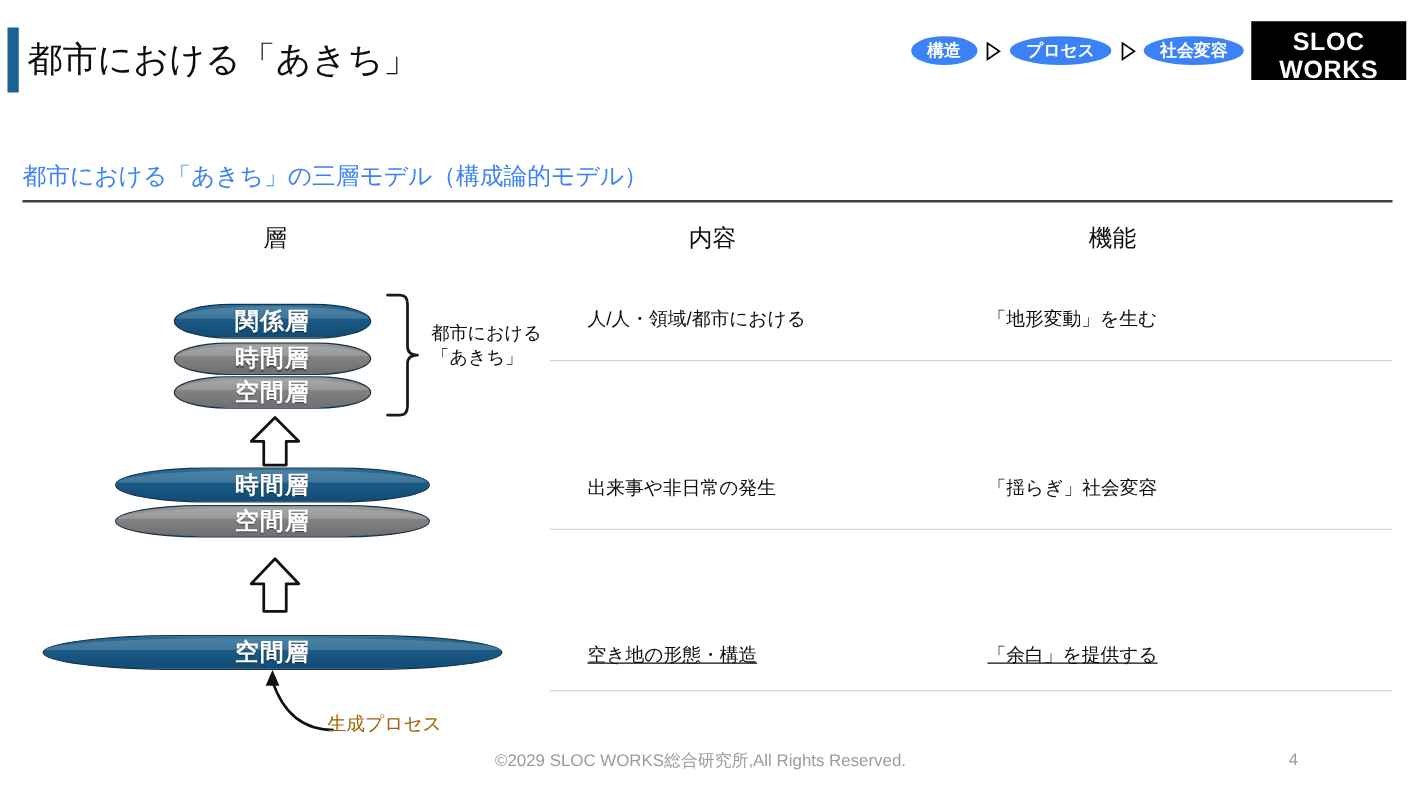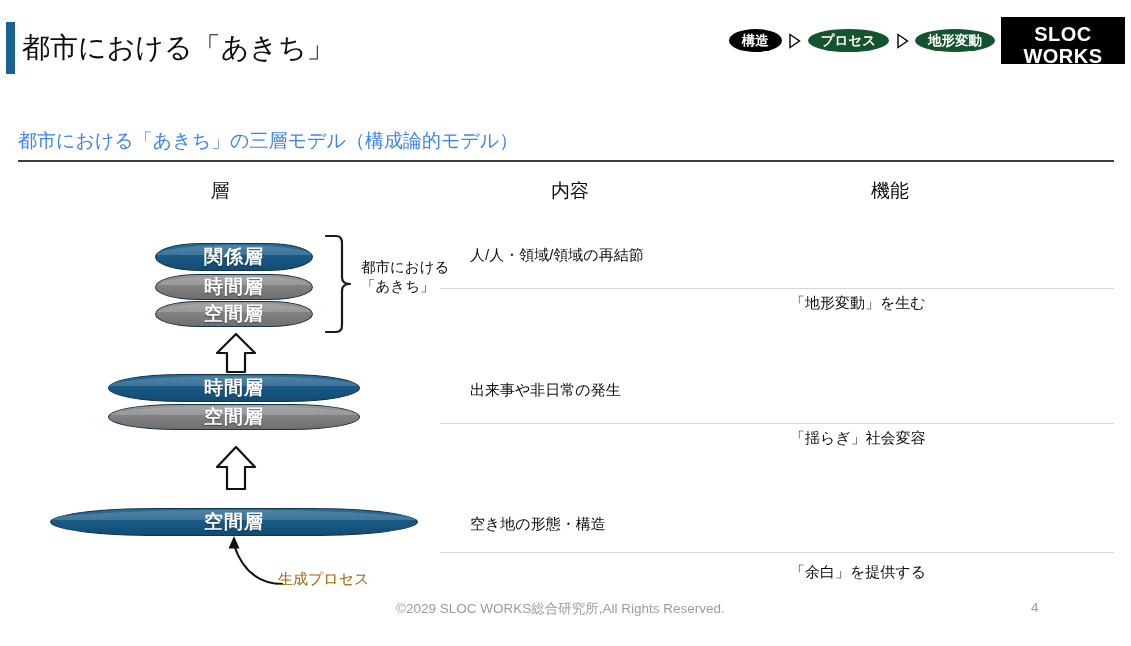--- a/index.html
+++ b/index.html
@@ -49,22 +49,22 @@
     align-items: center;
     justify-content: center;
     height: 23px;
     padding: 0 13px;
     border-radius: 50% / 50%;
     color: #ffffff;
     font-size: 13.5px;
     font-weight: bold;
     white-space: nowrap;
   }
-  .pill.active { background: #000000; }
-  .pill.inactive { background: #14532d; }
+  .pill.active { background: #3b82f6; }
+  .pill.inactive { background: #3b82f6; }
   .sep-wrap {
     width: 14px;
     height: 18px;
     display: flex;
     align-items: center;
     justify-content: center;
   }
 
   #brand-logo {
     position: absolute;
@@ -117,21 +117,21 @@
     font-size: 19px;
     color: #0d0d0d;
     text-align: center;
     white-space: nowrap;
   }
   #col-head-layer { left: 150px; width: 140px; }
   #col-head-content { left: 470px; width: 200px; }
   #col-head-function { left: 790px; width: 200px; }
 
   
-  #diagram { position: absolute; left: 0; top: 0; width: 440px; height: 646px; margin-left: 16px; }
+  #diagram { position: absolute; left: 0; top: 0; width: 440px; height: 646px; }
 
   .cyl {
     position: absolute;
     box-sizing: border-box;
     border: 1.4px solid #16324a;
     border-radius: 50% / 24px;
     display: flex;
     align-items: center;
     justify-content: center;
     color: #ffffff;
@@ -194,34 +194,34 @@
   }
 
   
   .row-content, .row-function {
     position: absolute;
     font-size: 15px;
     color: #0d0d0d;
     white-space: nowrap;
   }
   .row-content { left: 470px; width: 260px; text-align: left; }
-  .row-function { left: 790px; width: 260px; text-align: left; margin-top: 48px; }
+  .row-function { left: 790px; width: 260px; text-align: left; }
   .row-rule {
     position: absolute;
     left: 440px;
     width: 674px;
     height: 1px;
     background: #d4d4d4;
   }
 
   #row0-content, #row0-function { top: 246px; }
   #row0-rule { top: 288px; }
   #row1-content, #row1-function { top: 381px; }
   #row1-rule { top: 423px; }
-  #row2-content, #row2-function { top: 515px; }
+  #row2-content, #row2-function { top: 515px; text-decoration: underline; }
   #row2-rule { top: 552px; }
 
   
   #footer-copyright {
     position: absolute;
     left: 396px;
     top: 600px;
     font-size: 13.5px;
     color: #9b9b9b;
     white-space: nowrap;
@@ -246,21 +246,21 @@
     <svg width="13" height="16" viewBox="0 0 13 16">
       <polygon points="2,1.5 11.5,8 2,14.5" fill="#ffffff" stroke="#000000" stroke-width="1.4"></polygon>
     </svg>
   </span>
   <span class="pill inactive">プロセス</span>
   <span class="sep-wrap">
     <svg width="13" height="16" viewBox="0 0 13 16">
       <polygon points="2,1.5 11.5,8 2,14.5" fill="#ffffff" stroke="#000000" stroke-width="1.4"></polygon>
     </svg>
   </span>
-  <span class="pill inactive">地形変動</span>
+  <span class="pill inactive">社会変容</span>
 </div>
 
 <div id="brand-logo">
   <div class="logo-main">SLOC WORKS</div>
   <div class="logo-sub">総合研究所</div>
 </div>
 
 <div id="section-title">都市における「あきち」の三層モデル（構成論的モデル）</div>
 <div id="section-rule"></div>
 
@@ -307,21 +307,21 @@
     <span>空間層</span>
   </div>
 
   <svg id="gen-process-leader" width="70" height="56" viewBox="0 0 70 56">
     <path d="M62,50 Q26,50 13,11" fill="none" stroke="#111111" stroke-width="2"></path>
     <polygon points="13,2 18.5,14.5 7.5,14.5" fill="#111111"></polygon>
   </svg>
   <div id="gen-process-label">生成プロセス</div>
 </div>
 
-<div class="row-content" id="row0-content">人/人・領域/領域の再結節</div>
+<div class="row-content" id="row0-content">人/人・領域/都市における</div>
 <div class="row-function" id="row0-function">「地形変動」を生む</div>
 <div class="row-rule" id="row0-rule"></div>
 
 <div class="row-content" id="row1-content">出来事や非日常の発生</div>
 <div class="row-function" id="row1-function">「揺らぎ」社会変容</div>
 <div class="row-rule" id="row1-rule"></div>
 
 <div class="row-content" id="row2-content">空き地の形態・構造</div>
 <div class="row-function" id="row2-function">「余白」を提供する</div>
 <div class="row-rule" id="row2-rule"></div>

